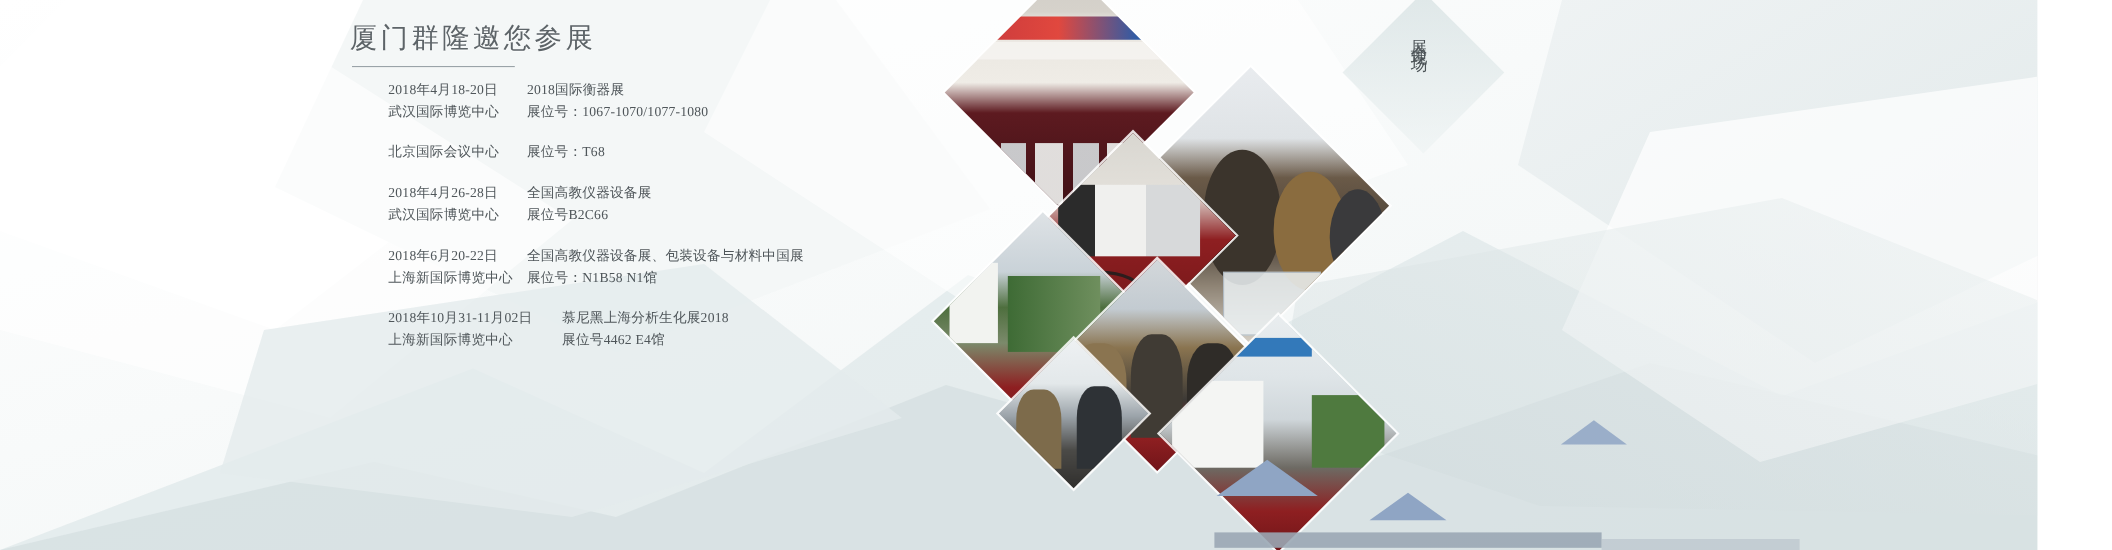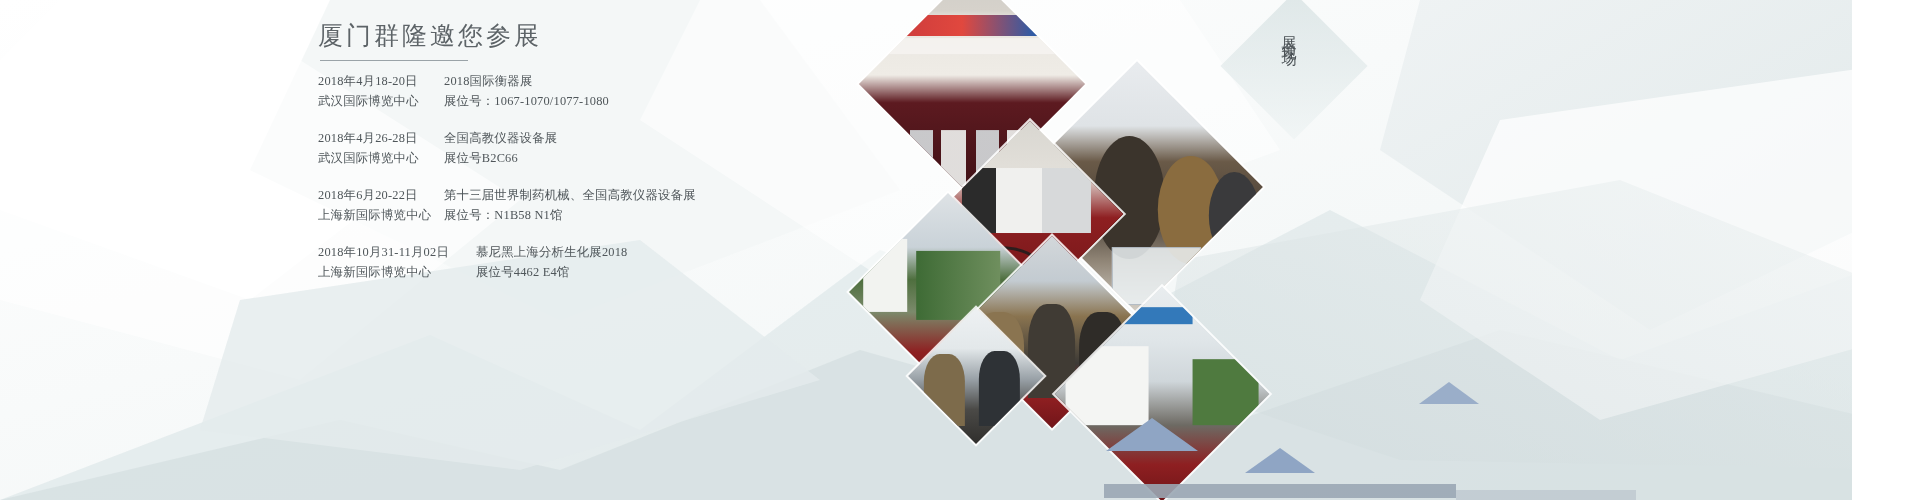--- a/index.html
+++ b/index.html
@@ -14,21 +14,21 @@
 
   
   #textcol{position:absolute;left:318px;top:22px;width:560px;}
   #page-title{
     font-size:25px;letter-spacing:3px;color:#5d6468;line-height:1.15;
     font-family:"Liberation Serif","DejaVu Serif",serif;font-weight:400;
     text-shadow:0 1px 0 rgba(255,255,255,.6);
   }
   #title-rule{width:148px;height:1px;background:#9aa3a8;margin:9px 0 10px 2px;}
 
-  .event{margin-bottom:17px;}
+  .event{margin-bottom:17px;margin-left:35px;}
   .event-line{
     display:flex;align-items:baseline;white-space:nowrap;
     font-size:12.4px;color:#4f565a;line-height:20px;letter-spacing:.2px;
   }
   .ev-date{display:inline-block;min-width:116px;}
   .ev-date.wide{min-width:148px;}
   .ev-name{margin-left:10px;}
   .ev-venue{display:inline-block;min-width:116px;}
   .ev-venue.wide{min-width:148px;}
   .ev-booth{margin-left:10px;}
@@ -166,37 +166,41 @@
         <span class="ev-date">2018年4月18-20日</span>
         <span class="ev-name">2018国际衡器展</span>
       </div>
       <div class="event-line">
         <span class="ev-venue">武汉国际博览中心</span>
         <span class="ev-booth">展位号：1067-1070/1077-1080</span>
       </div>
     </div>
 
     <div class="event">
+      <div class="event-line">
+        <span class="ev-venue">北京国际会议中心</span>
+        <span class="ev-booth">展位号：T68</span>
+      </div>
     </div>
 
     <div class="event">
       <div class="event-line">
         <span class="ev-date">2018年4月26-28日</span>
         <span class="ev-name">全国高教仪器设备展</span>
       </div>
       <div class="event-line">
         <span class="ev-venue">武汉国际博览中心</span>
         <span class="ev-booth">展位号B2C66</span>
       </div>
     </div>
 
     <div class="event">
       <div class="event-line">
         <span class="ev-date">2018年6月20-22日</span>
-        <span class="ev-name">第十三届世界制药机械、全国高教仪器设备展</span>
+        <span class="ev-name">全国高教仪器设备展、包装设备与材料中国展</span>
       </div>
       <div class="event-line">
         <span class="ev-venue">上海新国际博览中心</span>
         <span class="ev-booth">展位号：N1B58 N1馆</span>
       </div>
     </div>
 
     <div class="event">
       <div class="event-line">
         <span class="ev-date wide">2018年10月31-11月02日</span>

